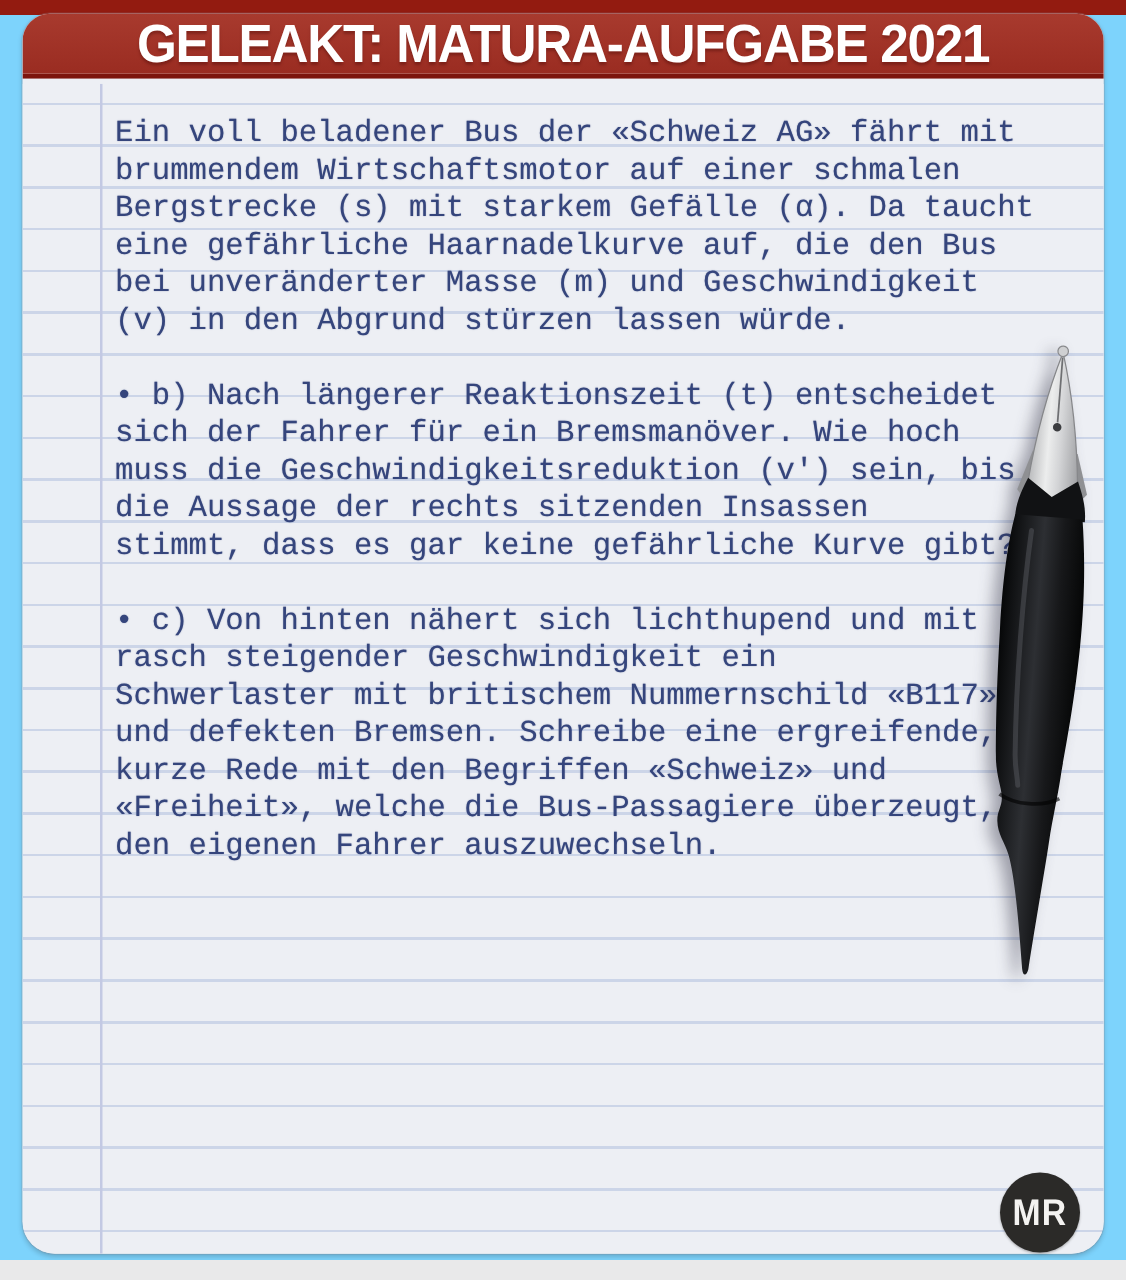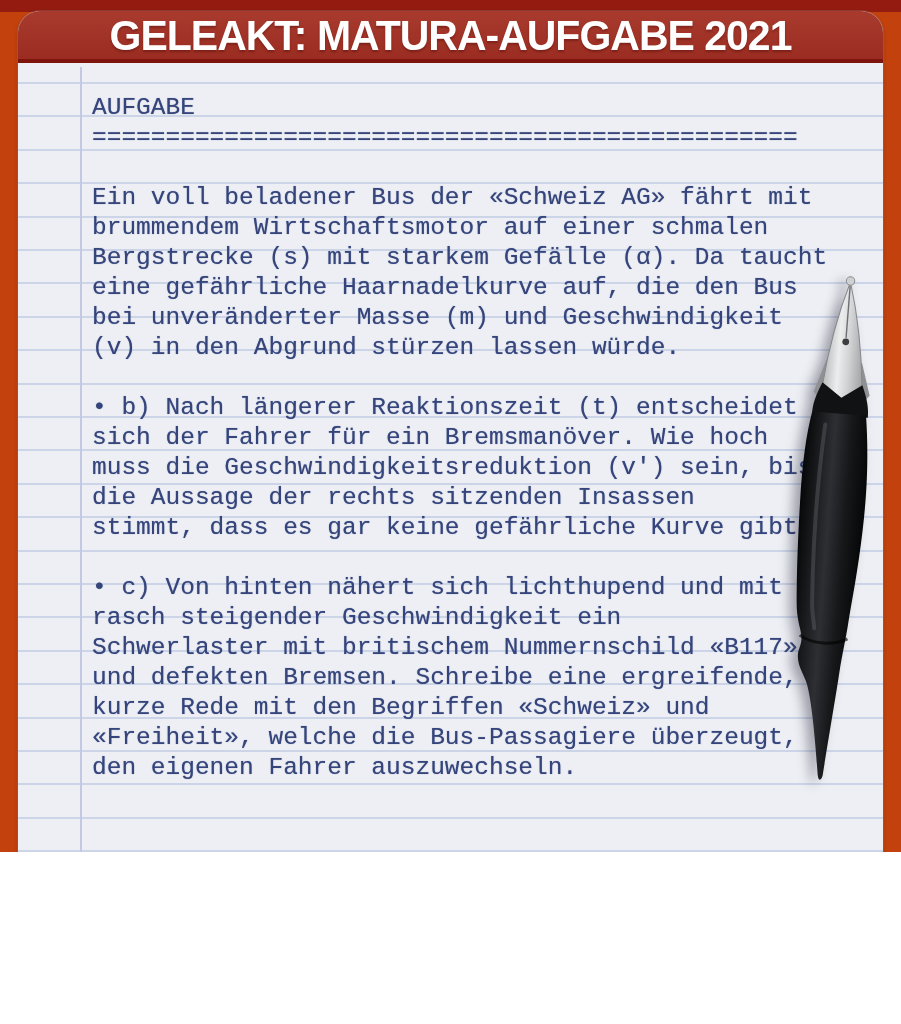--- a/index.html
+++ b/index.html
@@ -2,21 +2,21 @@
 <html><head>
 <meta charset="utf-8">
 <style>
   html,body{margin:0;padding:0;}
   body{
     width:901px;height:1024px;
     background:#ffffff;
     font-family:"Liberation Sans",sans-serif;
     overflow:hidden;
   }
-  .stage{position:relative;width:901px;height:852px;overflow:hidden;background:#c2410c;}
+  .stage{position:relative;width:901px;height:1024px;overflow:hidden;background:#7dd3fc;}
 
   
   .top-strip{position:absolute;left:0;top:0;width:901px;height:12px;background:#931b10;}
 
   
   .sheet{
     position:absolute;left:18px;top:11px;width:865px;height:992px;
     border-radius:22px 22px 26px 26px;
     background:#edeff4;
     box-shadow:0 2px 4px rgba(0,0,0,0.18), 0 0 0 1px rgba(150,155,170,0.25);
@@ -99,22 +99,20 @@
   <div class="sheet">
 
     <div class="banner">
       <div class="banner-title">GELEAKT: MATURA-AUFGABE 2021</div>
     </div>
 
     <div class="paper-body">
       <div class="margin-line"></div>
 
       <div class="task-text">
-        <div class="para">AUFGABE
-================================================</div>
         <div class="para">Ein voll beladener Bus der «Schweiz AG» fährt mit
 brummendem Wirtschaftsmotor auf einer schmalen
 Bergstrecke (s) mit starkem Gefälle (α). Da taucht
 eine gefährliche Haarnadelkurve auf, die den Bus
 bei unveränderter Masse (m) und Geschwindigkeit
 (v) in den Abgrund stürzen lassen würde.</div>
         <div class="para">• b) Nach längerer Reaktionszeit (t) entscheidet
 sich der Fahrer für ein Bremsmanöver. Wie hoch
 muss die Geschwindigkeitsreduktion (v') sein, bis
 die Aussage der rechts sitzenden Insassen
@@ -169,16 +167,19 @@
                C92,380 94,366 95,350
                C98,320 101,290 102,250
                C103,210 100,175 96,148 Z" fill="url(#bodyGrad)"></path>
 
       <path d="M56,160 C53,210 53,280 57,340 C58,352 60,356 61,364" stroke="#55585e" stroke-width="4" fill="none" opacity="0.5" stroke-linecap="round"></path>
 
       <path d="M47,372 C60,380 82,380 95,372" stroke="#000" stroke-width="3" fill="none" opacity="0.6"></path>
     </svg>
   </div>
 
+  <div class="logo">
+    <span>MR</span>
+  </div>
 
   <div class="bottom-strip"></div>
 
 </div>
 
 </body></html>

